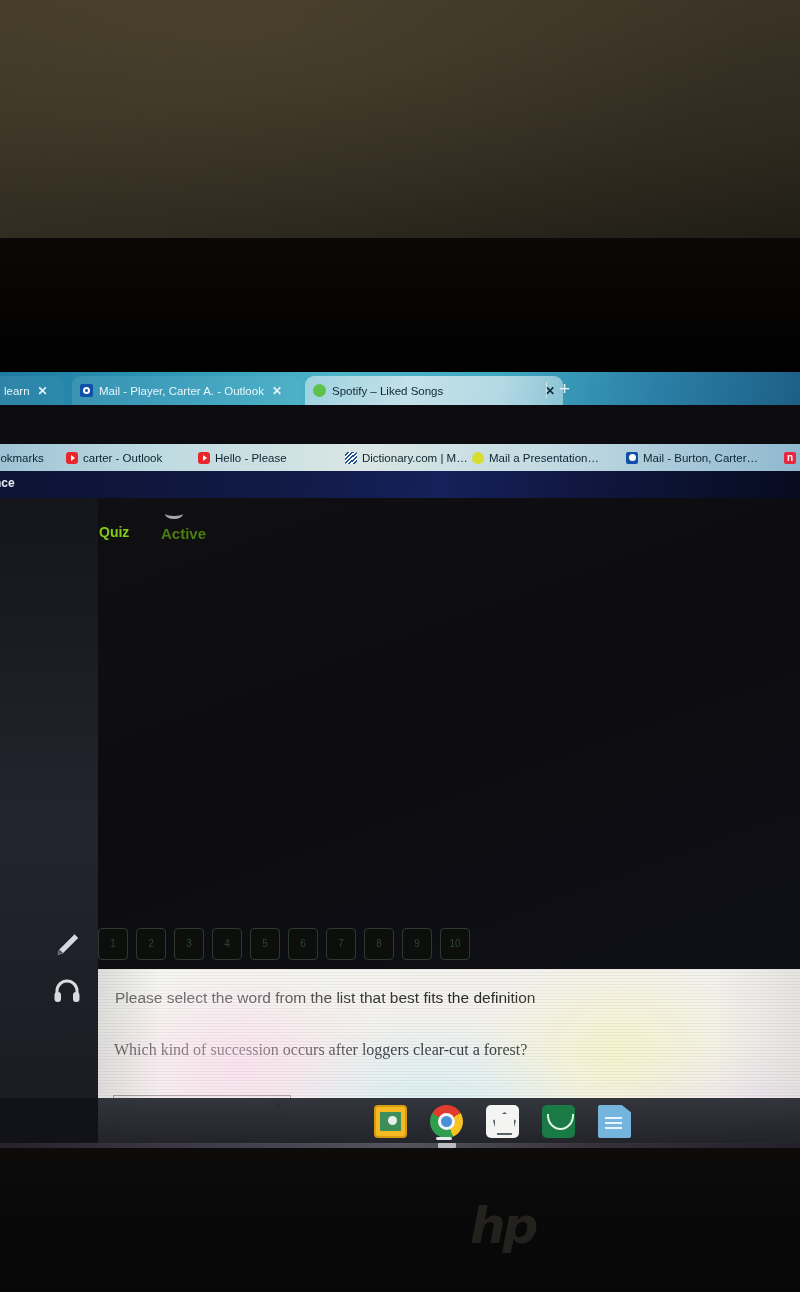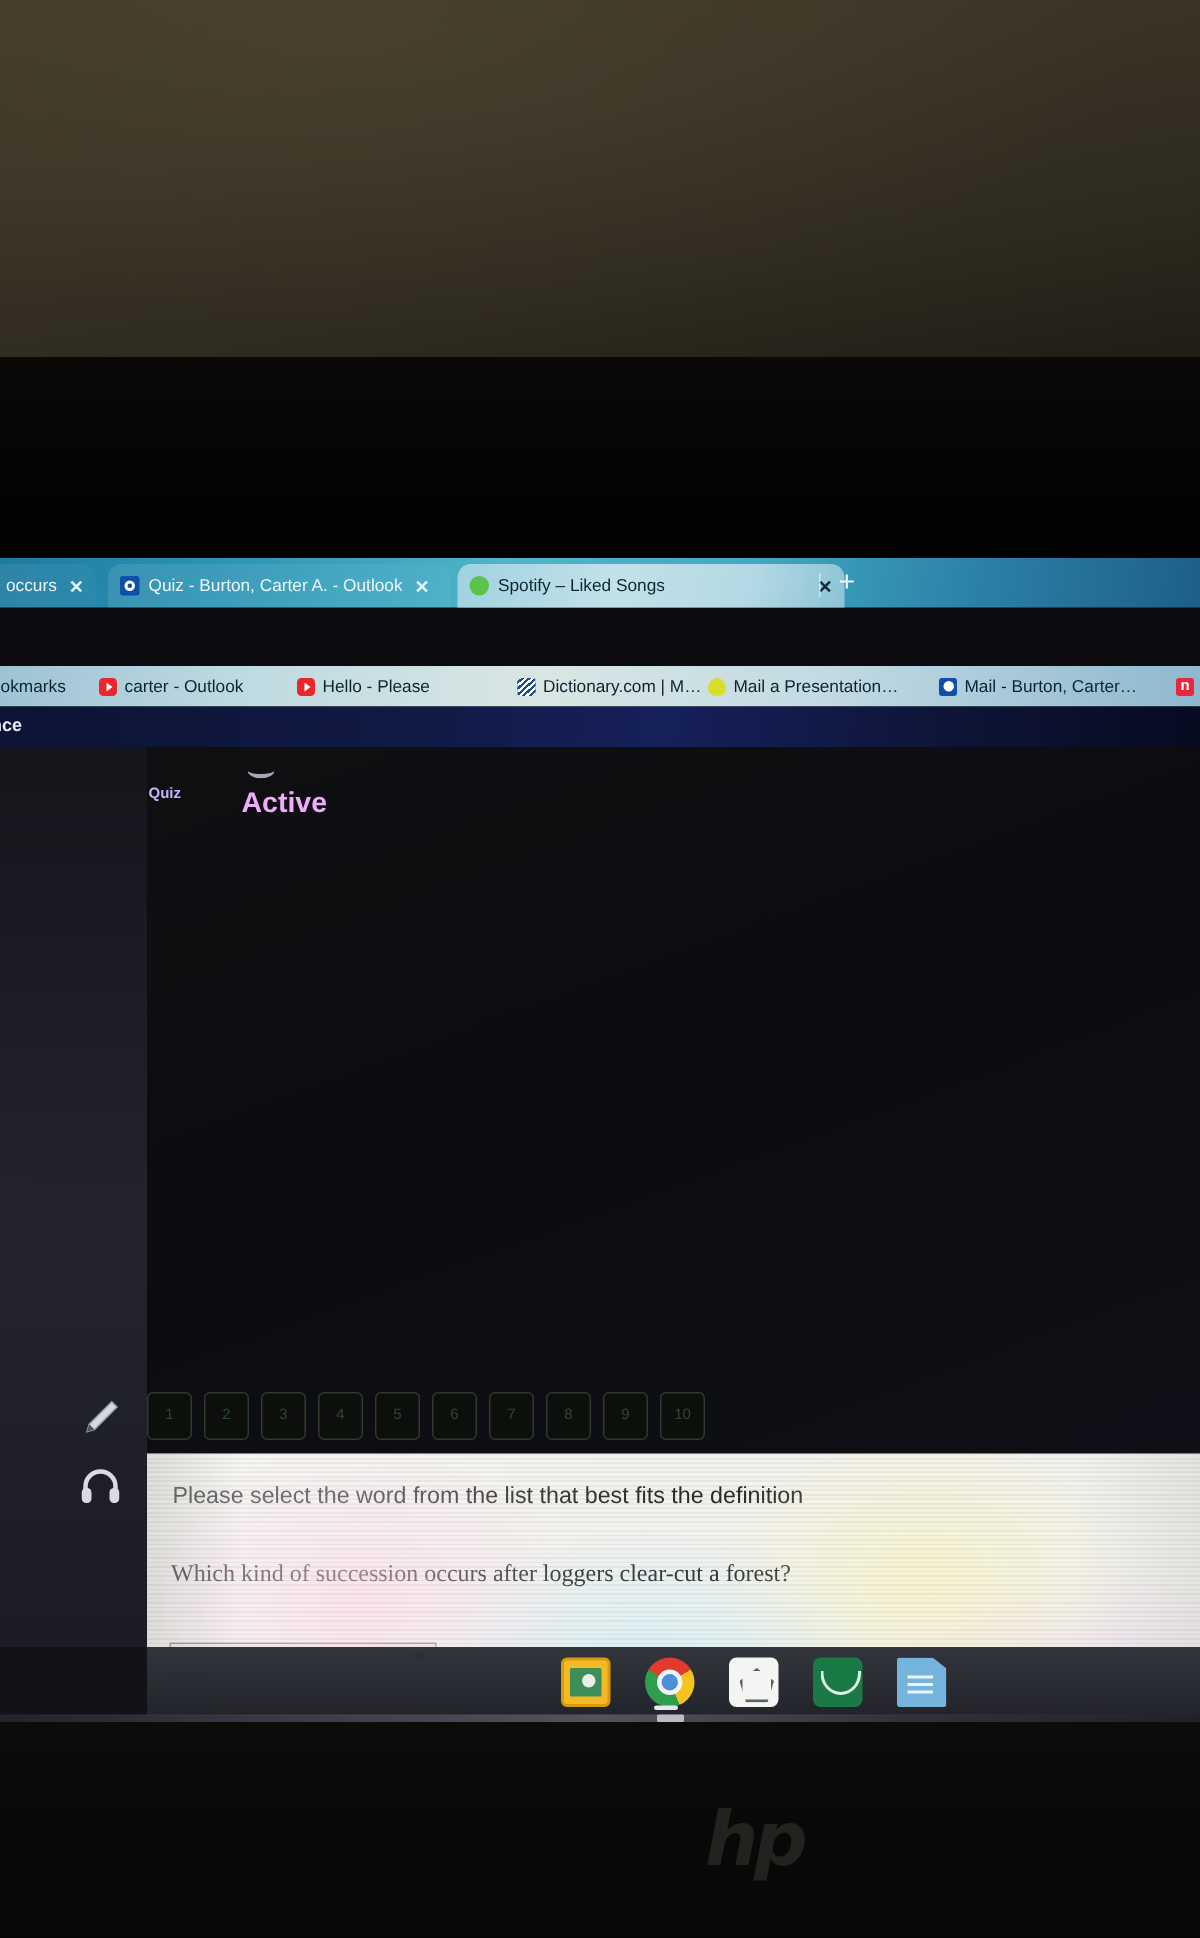--- a/index.html
+++ b/index.html
@@ -82,24 +82,24 @@
         background:linear-gradient(95deg,#0c1334 0%,#111a45 35%,#16205a 55%,#0d1436 80%,#070b20 100%);}
   .eg-crumb{position:absolute;left:-6px;top:5px;font-size:12px;color:#e8ecf5;font-weight:700;
         font-family:"Liberation Sans",sans-serif;}
 
   
   .eg-body{position:absolute;left:0;top:126px;width:800px;height:600px;
         background:linear-gradient(160deg,#101013 0%,#0c0c10 45%,#101119 100%);}
   .eg-left-pane{position:absolute;left:0;top:126px;width:98px;height:600px;
         background:linear-gradient(180deg,#15161c 0%,#24252e 55%,#1b1c24 100%);opacity:.95;}
 
-  .quiz-label{position:absolute;left:99px;top:152px;font-size:10px;font-weight:700;
-        color:#c4b5fd;font-family:"Liberation Sans",sans-serif;}
-  .active-label{position:absolute;left:161px;top:153px;font-size:19px;font-weight:700;
-        color:#f0abfc;font-family:"Liberation Sans",sans-serif;}
+  .quiz-label{position:absolute;left:99px;top:152px;font-size:14px;font-weight:700;
+        color:#84cc16;font-family:"Liberation Sans",sans-serif;}
+  .active-label{position:absolute;left:161px;top:153px;font-size:15px;font-weight:700;
+        color:#4d7c0f;font-family:"Liberation Sans",sans-serif;}
   .chev-stub{position:absolute;left:165px;top:136px;width:18px;height:8px;
         border-bottom:3px solid #c9cfdb;border-radius:0 0 60% 60%;opacity:.8;}
 
   
   .qnums{position:absolute;left:98px;top:556px;display:flex;gap:8px;}
   .qnum{width:28px;height:30px;border:1px solid #2c3a2f;border-radius:4px;
         background:#0d0f0d;color:#2f4636;font-size:10px;line-height:30px;text-align:center;
         font-family:"Liberation Sans",sans-serif;}
 
   
@@ -181,27 +181,27 @@
 <div id="root">
 
   <div class="wall"></div>
   <div class="bezel-top"></div>
 
   <div class="screen">
 
     <div class="tabstrip">
 
       <div class="tab inactive" style="left:-46px;width:110px;">
-        <span class="tab-title" style="margin-left:42px;">occurs</span>
+        <span class="tab-title" style="margin-left:42px;">learn</span>
         <span class="tab-close">✕</span>
       </div>
 
       <div class="tab inactive" style="left:72px;width:228px;">
         <span class="favicon fav-outlook"></span>
-        <span class="tab-title">Quiz - Burton, Carter A. - Outlook</span>
+        <span class="tab-title">Mail - Player, Carter A. - Outlook</span>
         <span class="tab-close">✕</span>
       </div>
 
       <div class="tab active" style="left:305px;width:258px;">
         <span class="favicon fav-spotify"></span>
         <span class="tab-title">Spotify – Liked Songs</span>
         <span class="tab-close" style="margin-left:auto;">✕</span>
       </div>
 
       <div class="tabsep" style="left:546px;"></div>

